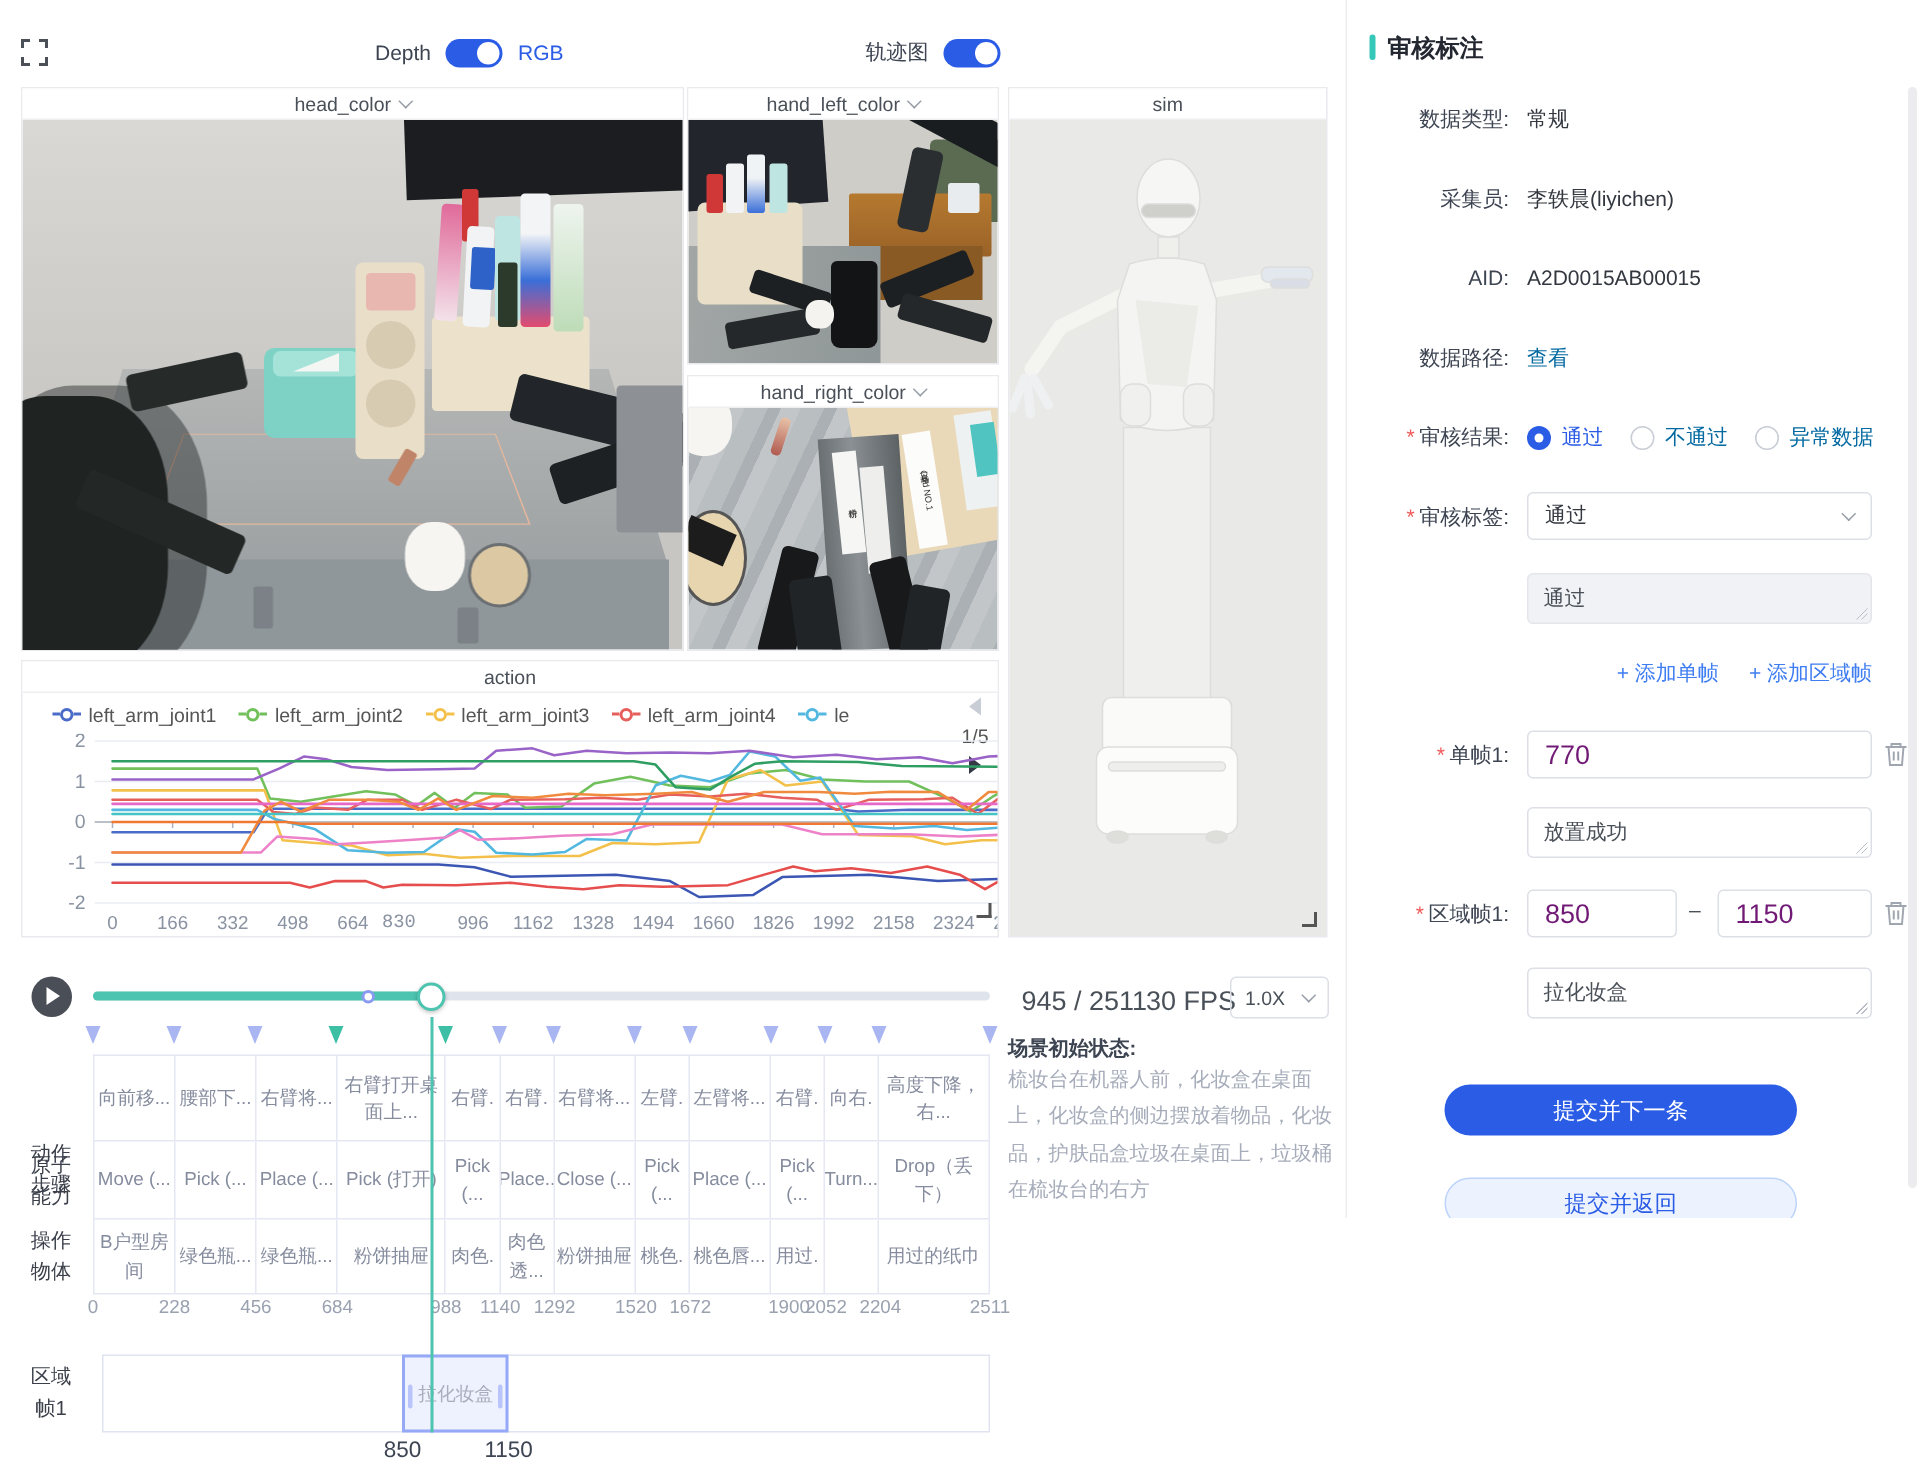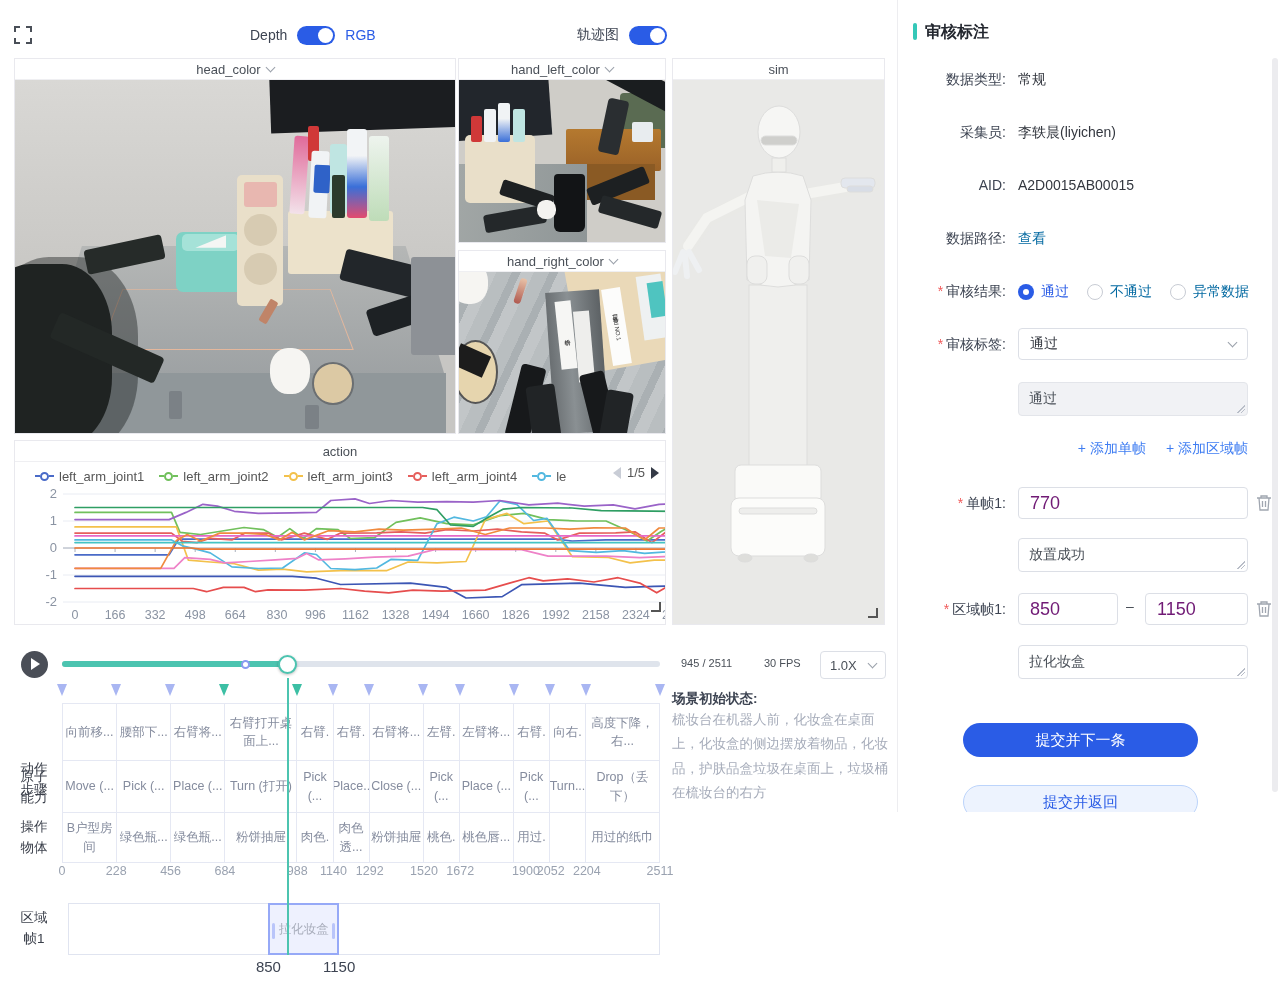--- a/index.html
+++ b/index.html
@@ -26,38 +26,38 @@
   
   .ph { position:absolute; }
 
   
   .legend-row { position:absolute; left:0; top:22px; right:0; height:26px; display:flex; align-items:center;
                 padding-left:20px; gap:15px; font-size:13px; color:#555; overflow:hidden; }
   .litem { display:flex; align-items:center; gap:5px; white-space:nowrap; }
   .lmark { display:flex; align-items:center; }
   .lline { width:5px; height:2px; }
   .lring { width:9px; height:9px; border-radius:50%; background:#fff; border:2px solid #000; }
-  .lpager { position:absolute; right:6px; top:24px; display:flex; align-items:center; gap:6px; font-size:13px; color:#555; background:#fff; padding-left:4px;}
+  .lpager { position:absolute; right:6px; top:24px; display:flex; align-items:center; gap:6px; font-size:13px; color:#555; background:#fff; padding-left:4px;flex-direction:column;}
   .tri-l { width:0;height:0;border-top:6px solid transparent;border-bottom:6px solid transparent;border-right:8px solid #c9cdd6; }
   .tri-r { width:0;height:0;border-top:6px solid transparent;border-bottom:6px solid transparent;border-left:8px solid #343a46; }
   .ylab { position:absolute; width:30px; text-align:right; font-size:13px; color:#8a93a2; }
   .xlab { position:absolute; width:34px; text-align:center; font-size:12.5px; color:#8a93a2; }
 
   .corner-resize { width:10px; height:10px; border-right:2px solid #555; border-bottom:2px solid #555; }
 
   
   .playbtn { left:21px; top:651px; width:27px; height:27px; border-radius:50%; background:#4a4e57; cursor:pointer; }
   .playbtn .ic { position:absolute; left:10px; top:7px; width:0; height:0;
                  border-left:9px solid #fff; border-top:6.5px solid transparent; border-bottom:6.5px solid transparent; }
   .track { left:62px; top:661px; width:598px; height:6px; border-radius:3px; background:#dfe4ec; }
   .trackfill { left:62px; top:661px; height:6px; border-radius:3px; background:#4cc4b0; }
   .trackdot { width:9px; height:9px; border-radius:50%; background:#fff; border:2px solid #8a9af0; top:659.5px; }
   .handle { width:19px; height:19px; border-radius:50%; background:#fff; border:2.5px solid #4cc4b0; top:655px;
             box-shadow:0 1px 3px rgba(0,0,0,.25); cursor:grab; }
-  .pbtext { font-size:11px; color:#4a5058; }
+  .pbtext { font-size:18px; color:#4a5058; }
   .speedbox { left:820px; top:651px; width:66px; height:28px; border:1px solid #dcdfe6; border-radius:4px;
               display:flex; align-items:center; justify-content:space-between; padding:0 9px; font-size:13px; color:#4a5058; cursor:pointer;}
 
   
   .marker { position:absolute; top:684px; width:0; height:0;
             border-left:5.5px solid transparent; border-right:5.5px solid transparent; }
   .rowlab { position:absolute; left:16px; width:36px; text-align:center; font-size:13.5px; color:#3a3f4a; line-height:1.55; }
   .tgrid { position:absolute; left:62px; width:598px; border:1px solid #e5e8f3; border-bottom:none; display:flex; }
   .tgrid:last-of-type { border-bottom:1px solid #e5e8f3; }
   .tcell { border-right:1px solid #e5e8f3; display:flex; align-items:center; justify-content:center;
@@ -362,21 +362,21 @@
           <polyline points="12.0,99.5 130.3,99.5 143.5,102.7 160.4,98.4 181.0,98.4 192.5,102.7 205.1,100.8 241.3,101.1 277.5,99.5 301.6,102.2 325.8,103.8 349.9,101.1 378.9,102.2 422.3,101.1 446.5,94.1 465.8,88.7 480.2,91.9 504.4,89.8 530.9,93.0 555.1,88.7 576.8,94.1 593.7,103.8 605.8,96.8 613.0,94.1" fill="none" stroke="#e64d4d" stroke-width="1.7" stroke-linejoin="round" stroke-linecap="round"></polyline>
           <polyline points="12.0,53.6 613.0,53.6" fill="none" stroke="#44c4c4" stroke-width="1.7" stroke-linejoin="round" stroke-linecap="round"></polyline>
           <polyline points="12.0,59.0 127.9,59.0 137.5,60.1 613.0,60.1" fill="none" stroke="#f07830" stroke-width="1.7" stroke-linejoin="round" stroke-linecap="round"></polyline>
         </svg>
       <div id="xlabs">
           <div class="xlab" style="left: 43px; top: 119px;">0</div>
           <div class="xlab" style="left: 83.0667px; top: 119px;">166</div>
           <div class="xlab" style="left: 123.133px; top: 119px;">332</div>
           <div class="xlab" style="left: 163.2px; top: 119px;">498</div>
           <div class="xlab" style="left: 203.267px; top: 119px;">664</div>
-          <div class="xlab" style="left: 245px; top: 119px;">830</div>
+          <div class="xlab" style="left: 234px; top: 119px; font-family: Liberation Mono, monospace;">830</div>
           <div class="xlab" style="left: 283.4px; top: 119px;">996</div>
           <div class="xlab" style="left: 323.467px; top: 119px;">1162</div>
           <div class="xlab" style="left: 363.533px; top: 119px;">1328</div>
           <div class="xlab" style="left: 403.6px; top: 119px;">1494</div>
           <div class="xlab" style="left: 443.667px; top: 119px;">1660</div>
           <div class="xlab" style="left: 483.733px; top: 119px;">1826</div>
           <div class="xlab" style="left: 523.8px; top: 119px;">1992</div>
           <div class="xlab" style="left: 563.867px; top: 119px;">2158</div>
           <div class="xlab" style="left: 603.933px; top: 119px;">2324</div>
           <div class="xlab" style="left: 644px; top: 119px;">2490</div>
@@ -429,21 +429,21 @@
       <div class="tcell" style="width: 6.05337%;">左臂.</div>
       <div class="tcell" style="width: 9.08005%;">左臂将...</div>
       <div class="tcell" style="width: 6.05337%;">右臂.</div>
       <div class="tcell" style="width: 6.05337%;">向右.</div>
       <div class="tcell" style="width: 12.2262%;">高度下降，右...</div>
     </div>
   <div class="tgrid" id="grid1" style="top:760px; height:52px;">
       <div class="tcell" style="width: 9.08005%;">Move (...</div>
       <div class="tcell" style="width: 9.08005%;">Pick (...</div>
       <div class="tcell" style="width: 9.08005%;">Place (...</div>
-      <div class="tcell" style="width: 12.1067%;">Turn (打开)</div>
+      <div class="tcell" style="width: 12.1067%;">Pick (打开)</div>
       <div class="tcell" style="width: 6.05337%;">Pick (...</div>
       <div class="tcell" style="width: 6.05337%;">Place..</div>
       <div class="tcell" style="width: 9.08005%;">Close (...</div>
       <div class="tcell" style="width: 6.05337%;">Pick (...</div>
       <div class="tcell" style="width: 9.08005%;">Place (...</div>
       <div class="tcell" style="width: 6.05337%;">Pick (...</div>
       <div class="tcell" style="width: 6.05337%;">Turn...</div>
       <div class="tcell" style="width: 12.2262%;">Drop（丢下）</div>
     </div>
   <div class="tgrid" id="grid2" style="top:812px; height:51px; border-bottom:1px solid #e5e8f3;">

